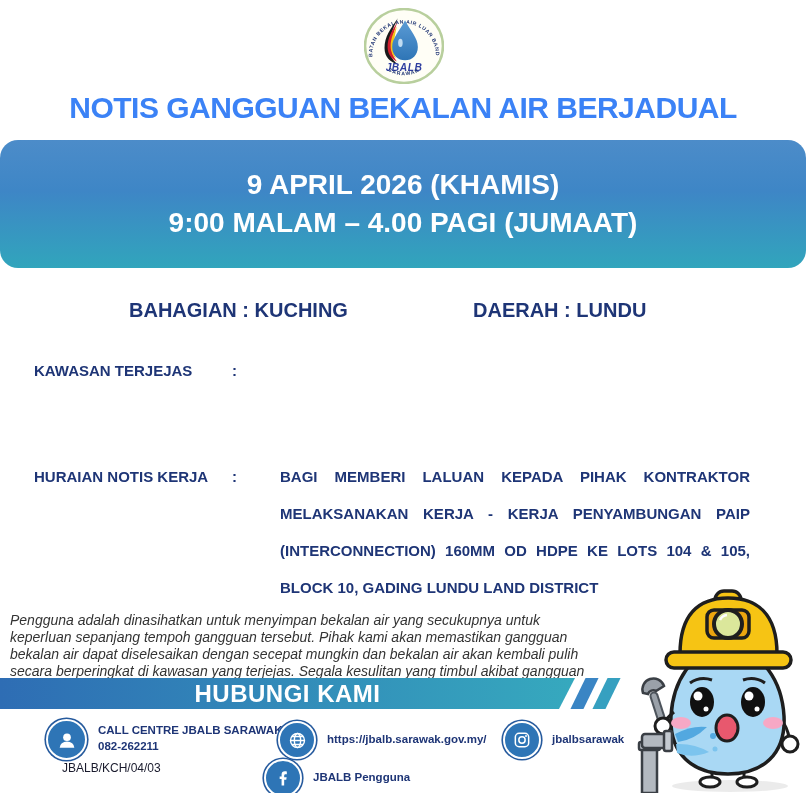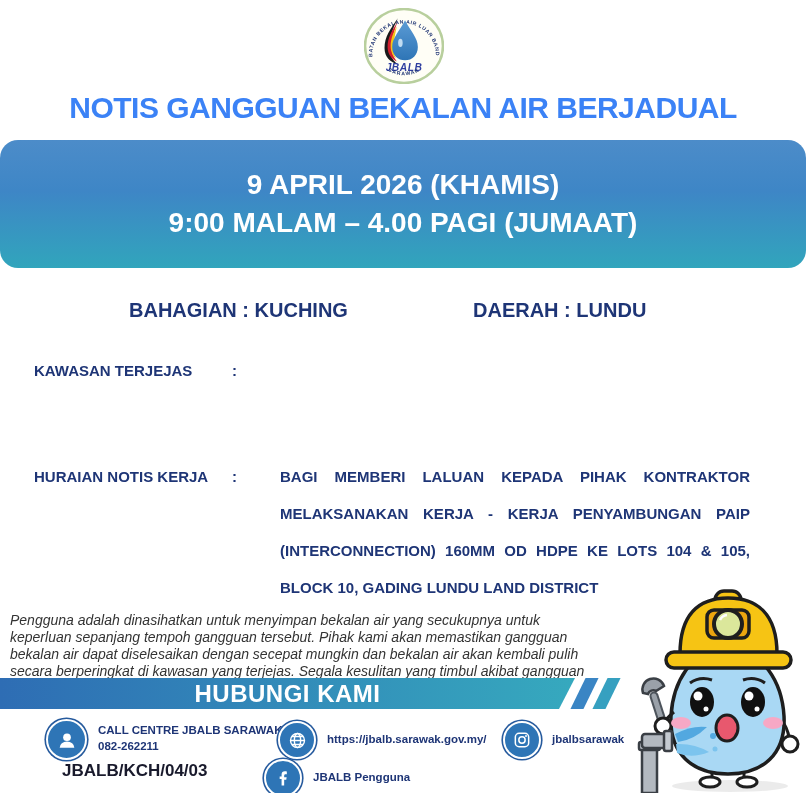--- a/index.html
+++ b/index.html
@@ -48,21 +48,21 @@
   .stripe2{left:600px;background:#36a0c0;}
 
   
   .ci{position:absolute;display:flex;align-items:flex-start;gap:11px;}
   .circle-icon{width:34px;height:34px;border-radius:50%;background:#2e75b6;
                border:2px solid #fff;box-shadow:0 0 0 1.6px #265a9d;
                display:flex;align-items:center;justify-content:center;flex:0 0 auto;}
   .circle-icon.big{width:37px;height:37px;}
   .ci-text{color:#1e3576;font-weight:bold;font-size:11.5px;line-height:16px;padding-top:3px;}
   .ci-single{padding-top:10px;}
-  .reference{position:absolute;left:62px;top:761px;color:#191a2c;font-weight:bold;font-size:17px;}
+  .reference{position:absolute;left:62px;top:761px;color:#191a2c;font-weight:normal;font-size:12px;}
 
   .ci-call{left:12px;top:719px;margin-left:34px;}
   .ci-web{left:278px;top:721px;}
   .ci-fb{left:264px;top:759px;}
   .ci-ig{left:476px;top:721px;margin-left:27px;}
 
   
   .mascot{position:absolute;left:630px;top:588px;width:176px;height:205px;}
 </style>
 </head>

